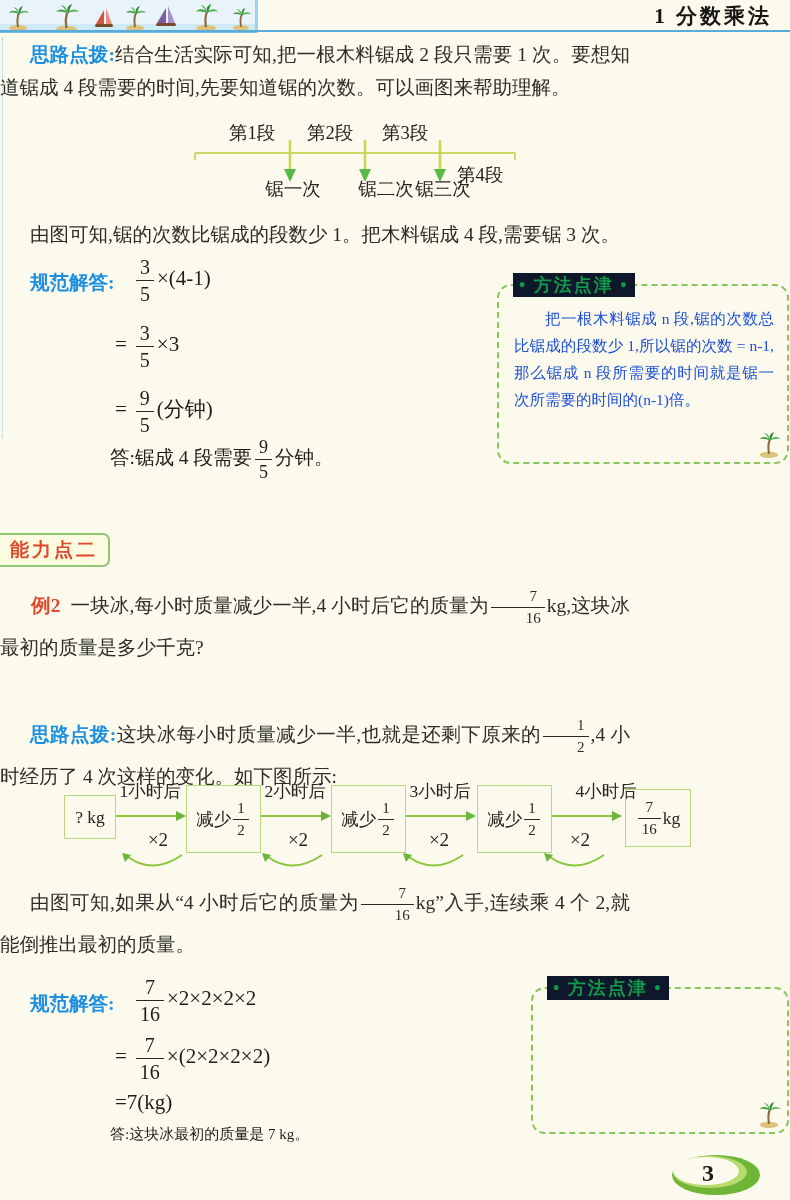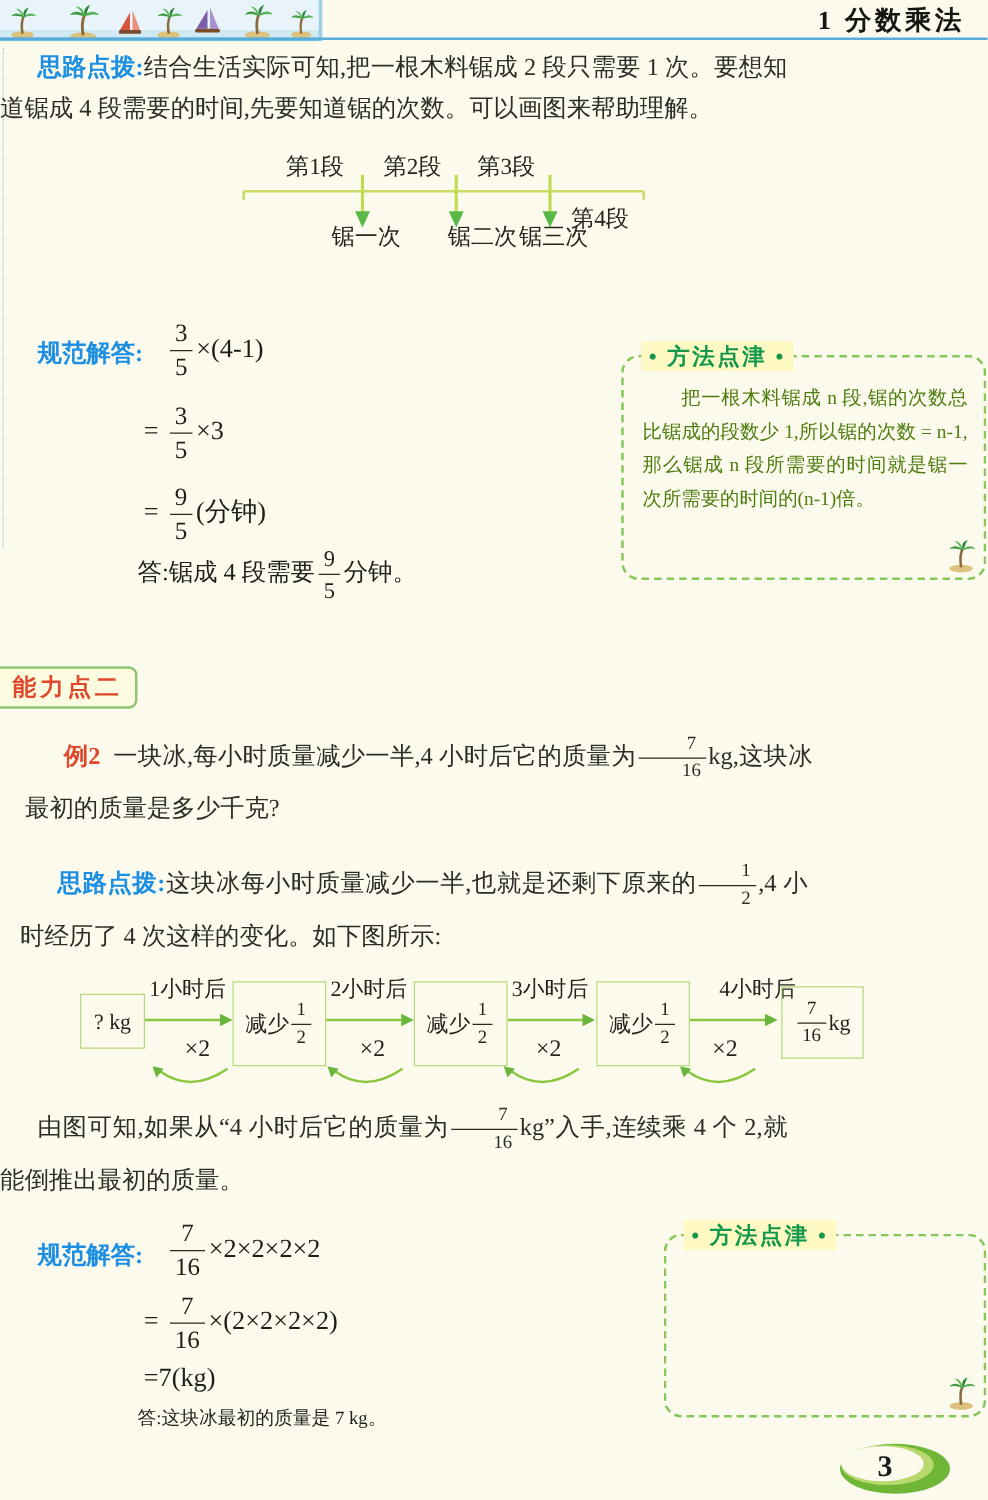--- a/index.html
+++ b/index.html
@@ -26,22 +26,22 @@
   
   .frac{display:inline-block;vertical-align:middle;text-align:center;line-height:1;margin:0 3px;}
   .frac .num{display:block;padding:0 4px 3px;}
   .frac .den{display:block;border-top:1.6px solid #2a2823;padding:3px 4px 0;}
   .frac-lg{font-size:20px;}
   .frac-sm{font-size:15px;margin:0 2px;}
   .math-line{position:absolute;white-space:nowrap;font-size:21px;color:#1f1d1a;}
   .math-line .eq{margin-right:6px;}
   
   .tipbox{position:absolute;border:2px dashed #86c75c;border-radius:14px;background:transparent;}
-  .tip-title{position:absolute;top:-13px;left:14px;background:#fef9c3;padding:0 6px;color:#11984b;font-weight:bold;font-size:18px;letter-spacing:2px;white-space:nowrap;}
-  .tip-text{padding:20px 13px 6px 15px;font-size:15.5px;line-height:1.74;text-indent:2em;color:#4d7c0f;text-align:justify;}
+  .tip-title{position:absolute;top:-13px;left:14px;background:#0f172a;padding:0 6px;color:#11984b;font-weight:bold;font-size:18px;letter-spacing:2px;white-space:nowrap;}
+  .tip-text{padding:20px 13px 6px 15px;font-size:15.5px;line-height:1.74;text-indent:2em;color:#1d4ed8;text-align:justify;}
   .tip-palm{position:absolute;right:5px;bottom:3px;}
   
   .cap-badge{position:absolute;left:-8px;top:533px;border:2px solid #8fc674;background:#fdfbe0;border-radius:7px;padding:2px 10px 2px 16px;font-size:19px;font-weight:bold;color:#e0482c;letter-spacing:3px;white-space:nowrap;}
   .cap-heading{position:absolute;left:168px;top:537px;font-size:20px;font-weight:bold;color:#1d1b18;letter-spacing:1px;}
   
   .flow-box{position:absolute;border:1.6px solid #b7d97e;display:flex;align-items:center;justify-content:center;font-size:17.5px;background:transparent;color:#26231f;white-space:nowrap;}
   .flow-label{position:absolute;transform:translateX(-50%);font-size:17.5px;white-space:nowrap;color:#26231f;}
   .flow-arrow{position:absolute;}
   .times-label{position:absolute;transform:translateX(-50%);font-size:19px;color:#26231f;}
   .arc{position:absolute;}
@@ -121,20 +121,23 @@
         <polygon points="94,29 106,29 100,42"></polygon>
         <polygon points="169,29 181,29 175,42"></polygon>
         <polygon points="244,29 256,29 250,42"></polygon>
       </g>
     </svg>
     <span class="cut-label" style="left:293px;top:58px;">锯一次</span>
     <span class="cut-label" style="left:370px;top:58px;margin-left:16px;">锯二次</span>
     <span class="cut-label" style="left:443px;top:58px;">锯三次</span>
   </div>
 
+  <div class="para" style="top:218px;text-indent:30px;">
+    <span>由图可知,锯的次数比锯成的段数少 1。把木料锯成 4 段,需要锯 3 次。</span>
+  </div>
 
   <div style="position:absolute;left:0;top:255px;width:500px;height:235px;">
     <span class="lbl-blue" style="position:absolute;left:30px;top:14px;font-size:19.5px;">规范解答:</span>
     <div class="math-line" style="left:133px;top:2px;">
       <span class="frac frac-lg"><span class="num">3</span><span class="den">5</span></span><span>×(4-1)</span>
     </div>
     <div class="math-line" style="left:115px;top:68px;">
       <span class="eq">=</span><span class="frac frac-lg"><span class="num">3</span><span class="den">5</span></span><span>×3</span>
     </div>
     <div class="math-line" style="left:115px;top:133px;">
@@ -148,25 +151,25 @@
   <div class="tipbox" style="left:497px;top:284px;width:288px;height:176px;">
     <span class="tip-title">• 方法点津 •</span>
     <div class="tip-text">把一根木料锯成 n 段,锯的次数总比锯成的段数少 1,所以锯的次数 = n-1,那么锯成 n 段所需要的时间就是锯一次所需要的时间的(n-1)倍。</div>
     <svg class="tip-palm" width="24" height="27" viewBox="0 0 22 26">
         <use href="#palm-sym"></use>
       </svg>
   </div>
 
   <div class="cap-badge">能力点二</div>
 
-  <div class="para" style="top:585px;text-indent:31px;line-height:42px;margin-left:20px;">
+  <div class="para" style="top:585px;text-indent:31px;line-height:42px;">
     <span class="lbl-red">例2</span>&nbsp;&nbsp;<span>一块冰,每小时质量减少一半,4 小时后它的质量为</span><span class="frac frac-sm"><span class="num">7</span><span class="den">16</span></span><span>kg,这块冰最初的质量是多少千克?</span>
   </div>
 
-  <div class="para" style="top:687px;text-indent:30px;line-height:42px;padding-left:16px;">
+  <div class="para" style="top:714px;text-indent:30px;line-height:42px;">
     <span class="lbl-blue">思路点拨:</span><span>这块冰每小时质量减少一半,也就是还剩下原来的</span><span class="frac frac-sm"><span class="num">1</span><span class="den">2</span></span><span>,4 小时经历了 4 次这样的变化。如下图所示:</span>
   </div>
 
   <div style="position:absolute;left:0;top:775px;width:790px;height:100px;">
     <div class="flow-box" style="left:64px;top:20px;width:50px;height:42px;">
         <span>? kg</span>
       </div>
 
     <span class="flow-label" style="left:150px;top:4px;">1小时后</span>
     <svg class="flow-arrow" style="left:116px;top:36px;" width="70" height="10" viewBox="0 0 70 10">

